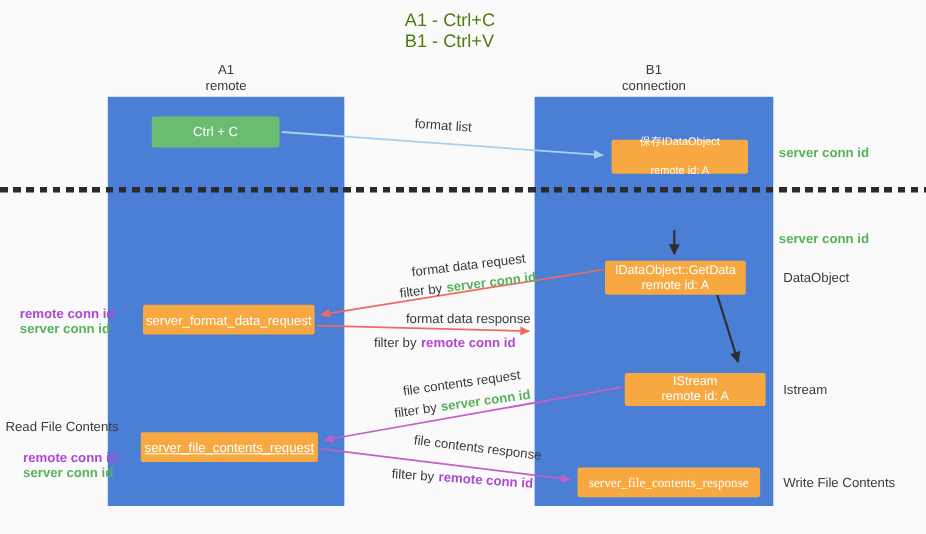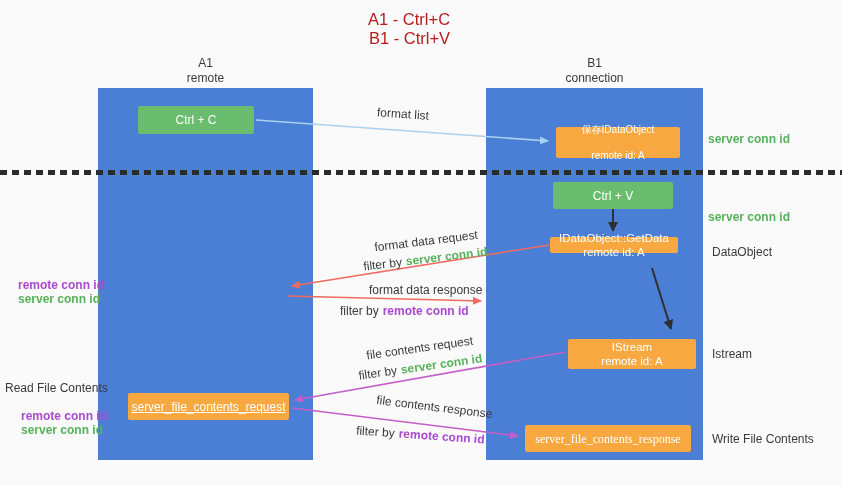--- a/index.html
+++ b/index.html
@@ -9,22 +9,22 @@
   }
   .canvas{
     position:relative;
     width:842px;height:485px;
     background:var(--bg,#fafafa);
     overflow:hidden;
   }
   .abs{position:absolute;}
   .title{
     left:368px;top:10px;
-    font-size:16.5px;line-height:19px;color:#b91c1c;
-    text-align:right;white-space:nowrap;
+    font-size:16.5px;line-height:19px;color:#4d7c0f;
+    text-align:left;white-space:nowrap;
   }
   .col-header{
     top:56px;text-align:center;
     font-size:12px;line-height:15px;color:#3a3a3a;
   }
   .lane{
     top:88px;height:372px;
     background:var(--lane-blue,#4a7fd5);
   }
   .divider{
@@ -101,29 +101,29 @@
 
   <div class="abs box green" style="left:138px;top:106px;width:116px;height:28px;">
     <div class="ln">Ctrl + C</div>
   </div>
 
   <div class="abs box orange" style="left:556px;top:127px;width:124px;height:31px;font-size:10px;gap:12px;">
     <div class="ln">保存IDataObject</div>
     <div class="ln">remote id: A</div>
   </div>
 
-  <div class="abs box green" style="left:553px;top:182px;width:120px;height:27px;">
-    <div class="ln">Ctrl + V</div>
-  </div>
 
-  <div class="abs box orange" style="left:550px;top:237px;width:128px;height:16px;font-size:11.5px;">
+  <div class="abs box orange" style="left:550px;top:237px;width:128px;height:31px;font-size:11.5px;">
     <div class="ln">IDataObject::GetData</div>
     <div class="ln">remote id: A</div>
   </div>
 
+  <div class="abs box orange" style="left:130px;top:277px;width:156px;height:27px;">
+    <div class="ln">server_format_data_request</div>
+  </div>
 
 
   <div class="abs box orange" style="left:568px;top:339px;width:128px;height:30px;font-size:11.5px;">
     <div class="ln">IStream</div>
     <div class="ln">remote id: A</div>
   </div>
 
   <div class="abs box orange" style="left:128px;top:393px;width:161px;height:27px;text-decoration:underline;">
     <div class="ln">server_file_contents_request</div>
   </div>

